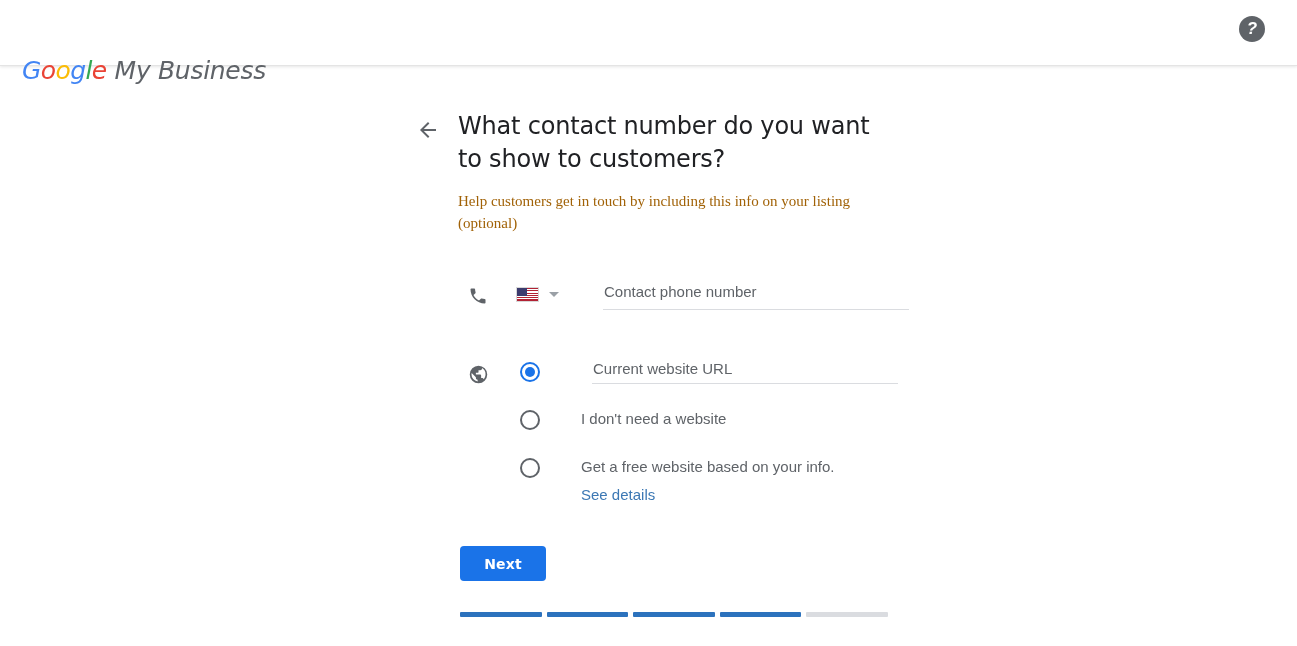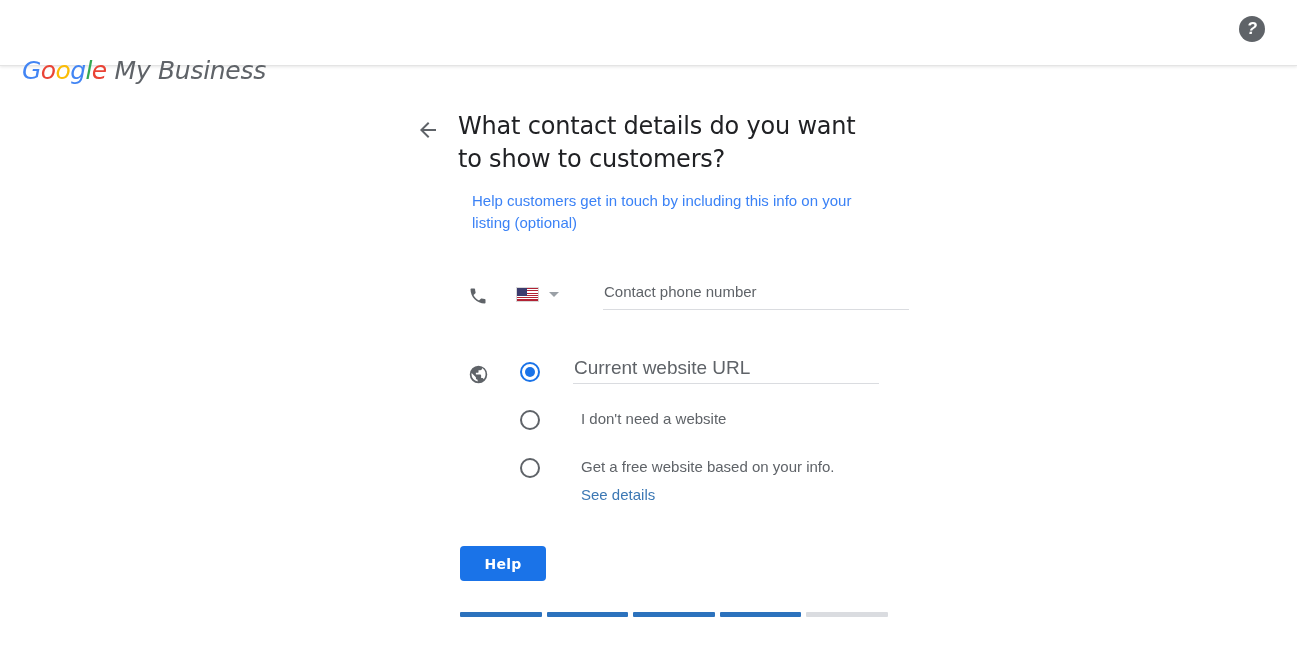--- a/index.html
+++ b/index.html
@@ -109,27 +109,27 @@
     width: 420px;
     font-family: "DejaVu Sans", sans-serif;
     font-size: 24px;
     line-height: 33px;
     color: #202124;
     letter-spacing: -0.2px;
   }
 
   .subheading {
     position: absolute;
-    left: 472px;
+    left: 458px;
     top: 132px;
     width: 420px;
-    font-family: Liberation Sans, sans-serif;
+    font-family: Liberation Serif, serif;
     font-size: 15px;
     line-height: 22px;
-    color: #3b82f6;
+    color: #a16207;
   }
 
   
   .phone-row {
     position: absolute;
     left: 458px;
     top: 220px;
     width: 430px;
     height: 40px;
   }
@@ -243,29 +243,29 @@
     position: absolute;
     left: 123px;
     top: 6px;
     font-family: "Liberation Sans", sans-serif;
     font-size: 15px;
     color: #5f6368;
     white-space: nowrap;
   }
   .url-field {
     position: absolute;
-    left: 115px;
+    left: 134px;
     top: 0px;
     width: 306px;
     height: 28px;
     border: none;
     border-bottom: 1px solid #dadce0;
     outline: none;
     font-family: "Liberation Sans", sans-serif;
-    font-size: 19px;
+    font-size: 15px;
     color: #202124;
     background: transparent;
     padding: 0 0 3px 1px;
   }
   .url-field::placeholder { color: #5f6368; opacity: 1; }
 
   .see-details {
     position: absolute;
     left: 123px;
     top: 34px;
@@ -324,21 +324,21 @@
 </div>
 
 <div class="content">
 
   <div class="back-arrow">
     <svg width="24" height="24" viewBox="0 0 24 24" aria-hidden="true">
       <path d="M20 11H7.8l5.6-5.6L12 4l-8 8 8 8 1.4-1.4L7.8 13H20z" fill="#5f6368"></path>
     </svg>
   </div>
 
-  <div class="heading">What contact details do you want to show to customers?</div>
+  <div class="heading">What contact number do you want to show to customers?</div>
   <div class="subheading">Help customers get in touch by including this info on your listing (optional)</div>
 
   <div class="phone-row">
     <span class="icon-phone">
       <svg width="20" height="20" viewBox="0 0 24 24" aria-hidden="true">
         <path d="M6.6 10.8c1.4 2.8 3.8 5.1 6.6 6.6l2.2-2.2c.3-.3.7-.4 1-.2 1.2.4 2.4.6 3.6.6.6 0 1 .4 1 1V20c0 .6-.4 1-1 1-9.4 0-17-7.6-17-17 0-.6.4-1 1-1h3.5c.6 0 1 .4 1 1 0 1.3.2 2.5.6 3.6.1.4 0 .8-.2 1.1l-2.3 2.1z" fill="#5f6368"></path>
       </svg>
     </span>
 
     <div class="flag-wrap">
@@ -369,21 +369,21 @@
       <span class="opt-label">I don't need a website</span>
     </div>
 
     <div class="opt-row r2">
       <span class="radio"></span>
       <span class="opt-label">Get a free website based on your info.</span>
       <span class="see-details">See details</span>
     </div>
   </div>
 
-  <button class="next-btn">Help</button>
+  <button class="next-btn">Next</button>
 
   <div class="progress">
     <span class="seg done"></span>
     <span class="seg done"></span>
     <span class="seg done"></span>
     <span class="seg done"></span>
     <span class="seg"></span>
   </div>
 
 </div>

